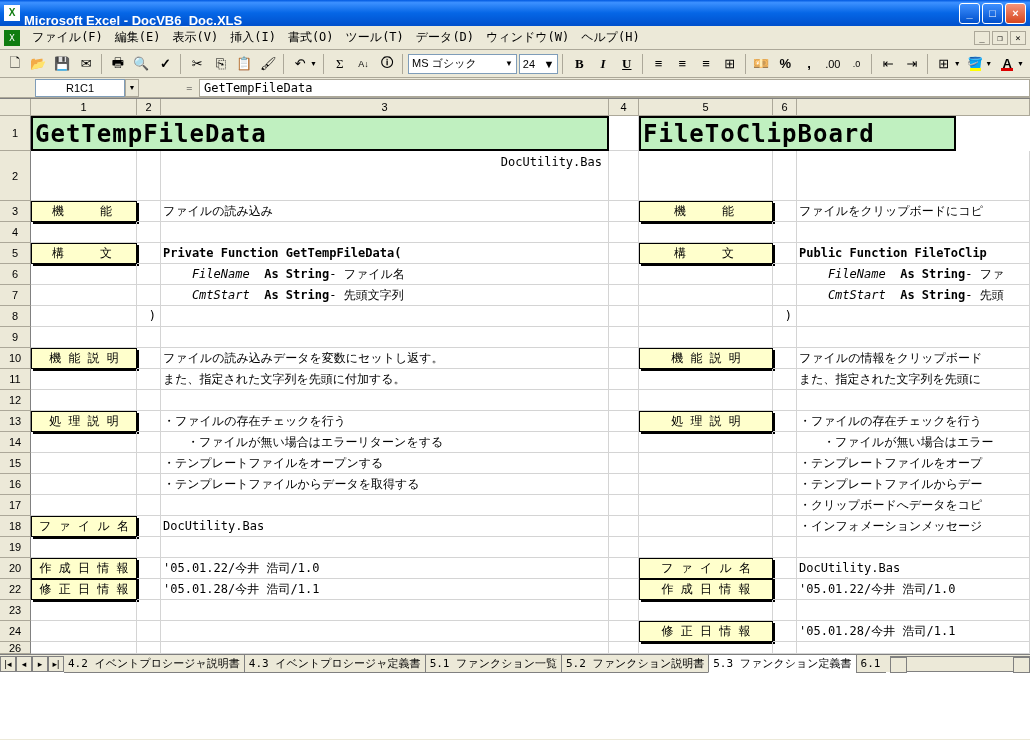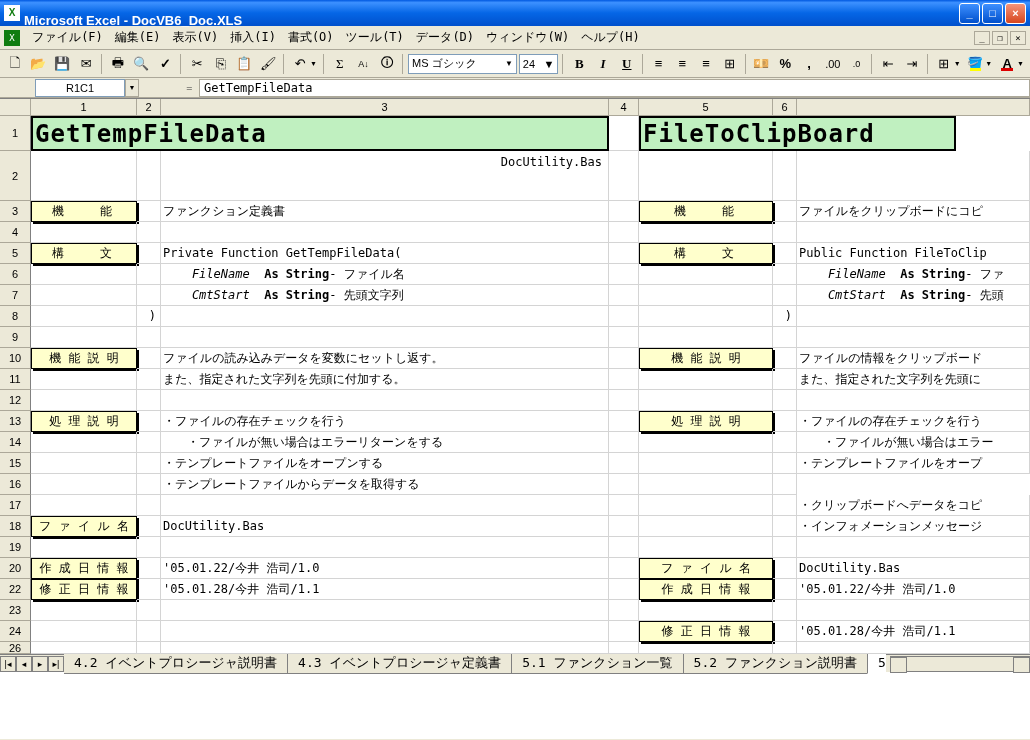--- a/index.html
+++ b/index.html
@@ -57,29 +57,29 @@
 
 
 .r1 { height: 35px; } .r2 { height: 50px; } .rN { height: 21px; }
 
 
 .big-title { background: #c0f0c0; border: 2px solid #000; font-size: 24px; font-weight: bold; font-family:"MS Gothic",monospace; letter-spacing:1px;}
 .right-align { justify-content:flex-end; text-align:right; padding-right:6px;}
 .label-box { background: #ffffcc; border: 1px solid #000; box-shadow: 2px 2px 0 #000; text-align:center; justify-content:center; font-family:"MS Gothic",monospace; font-size:12px; letter-spacing:4px;}
 .label-box2 { background: #ffffcc; border: 1px solid #000; box-shadow: 2px 2px 0 #000; text-align:center; justify-content:center; font-family:"MS Gothic",monospace; font-size:12px;}
 .mono { font-family:"MS Mincho","MS Gothic", monospace;}
-.bold { font-weight: normal; }
+.bold { font-weight: bold; }
 .active-cell-border { border: 2px solid #000 !important; }
 .paren-col { justify-content:flex-end; padding-right:4px;}
 
 
 .sheet-tabs { height: 18px; background:#ece9d8; border-top:1px solid #808080; display:flex; align-items:center; font-size:11px; }
 .tab-nav { display:flex; }
 .tab-nav-btn { width:16px; height:16px; border:1px solid #808080; background:#ece9d8; font-size:9px; text-align:center; line-height:14px;}
-.tab { padding: 1px 10px; border:1px solid #808080; border-top:none; background:#ece9d8; font-family:"MS Gothic",monospace; font-size:13px; white-space:nowrap; margin-left:-1px;}
+.tab { padding: 1px 4px; border:1px solid #808080; border-top:none; background:#ece9d8; font-family:"MS Gothic",monospace; font-size:11px; white-space:nowrap; margin-left:-1px;}
 .tab.active { background:white; font-weight:normal; border-bottom:1px solid white;}
 .tabs-scroll { display:flex; overflow:hidden; flex:1;}
 .hscroll-stub { width:140px; height:16px; background:#ece9d8; border:1px solid #808080; margin-left:4px; position:relative;}
 .hscroll-stub::before,.hscroll-stub::after{content:'';position:absolute;top:0;width:15px;height:14px;background:#ece9d8;border:1px solid #808080;}
 .hscroll-stub::before{left:-1px;} .hscroll-stub::after{right:-1px;}
 
 
 .statusbar { height: 22px; background:#ece9d8; border-top:1px solid #fff; display:flex; align-items:center; font-size:11px; padding:0 4px;}
 </style>
 </head>
@@ -205,21 +205,21 @@
       <div class="cell c4"></div>
       <div class="cell c5"></div>
       <div class="cell c6"></div>
       <div class="cell c7"></div>
     </div>
 
     <div class="row rN">
       <div class="row-h">3</div>
       <div class="cell c1 label-box">機　　能</div>
       <div class="cell c2"></div>
-      <div class="cell c3 mono">ファンクション定義書</div>
+      <div class="cell c3 mono">ファイルの読み込み</div>
       <div class="cell c4"></div>
       <div class="cell c5 label-box">機　　能</div>
       <div class="cell c6"></div>
       <div class="cell c7 mono">ファイルをクリップボードにコピ</div>
     </div>
 
     <div class="row rN">
       <div class="row-h">4</div>
       <div class="cell c1"></div>
         <div class="cell c2"></div>
@@ -368,20 +368,21 @@
     </div>
 
     <div class="row rN">
       <div class="row-h">16</div>
       <div class="cell c1"></div>
         <div class="cell c2"></div>
       <div class="cell c3 mono">・テンプレートファイルからデータを取得する</div>
       <div class="cell c4"></div>
         <div class="cell c5"></div>
         <div class="cell c6"></div>
+      <div class="cell c7 mono">・テンプレートファイルからデー</div>
     </div>
 
     <div class="row rN">
       <div class="row-h">17</div>
       <div class="cell c1"></div>
         <div class="cell c2"></div>
         <div class="cell c3"></div>
         <div class="cell c4"></div>
         <div class="cell c5"></div>
         <div class="cell c6"></div>

